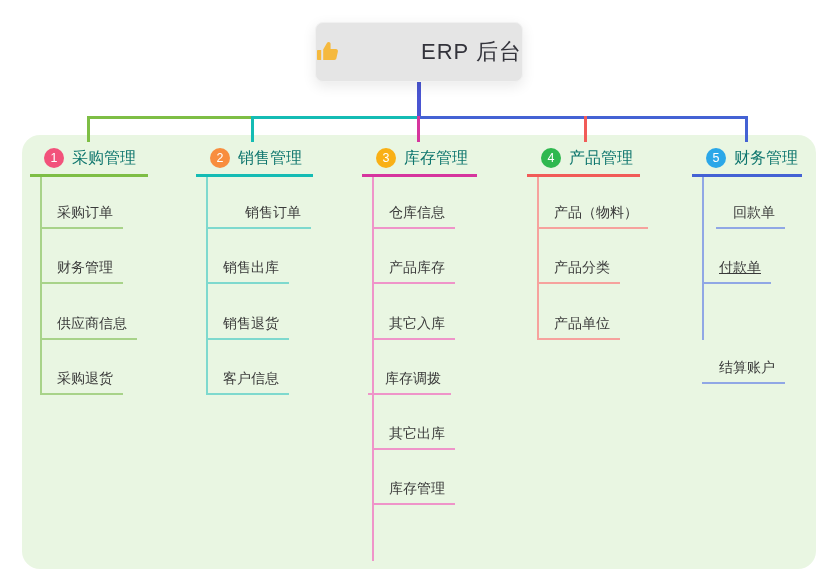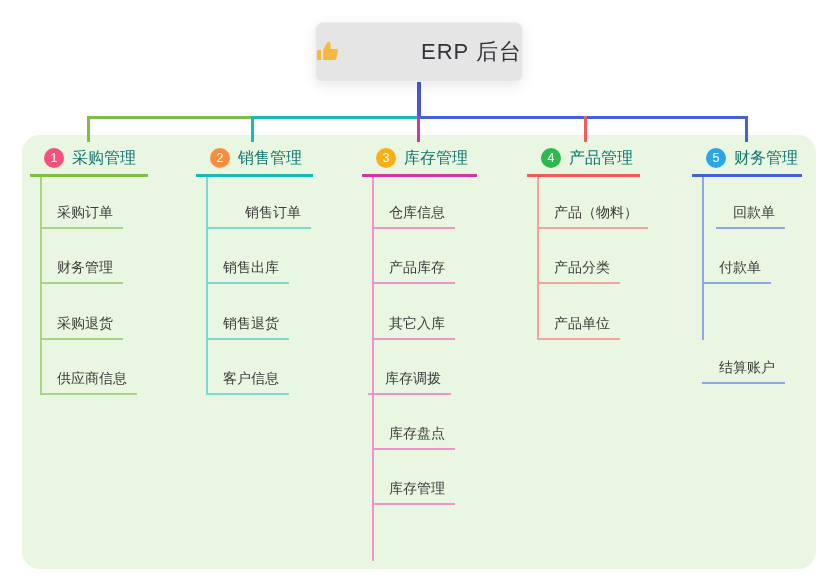--- a/index.html
+++ b/index.html
@@ -56,22 +56,22 @@
   <div id="branches">
       <div class="branch" style="left: 30px;">
         <div class="branch-title" style="width: 118px; border-bottom-color: rgb(126, 190, 69);">
           <span class="badge" style="background: rgb(242, 82, 123);">1</span>
           <span class="branch-label">采购管理</span>
         </div>
         <div class="vline" style="height: 217.9px; background: rgb(168, 211, 137);"></div>
         <div class="children">
           <div class="child" style="border-bottom-color: rgb(168, 211, 137);">采购订单</div>
           <div class="child" style="border-bottom-color: rgb(168, 211, 137);">财务管理</div>
+          <div class="child" style="border-bottom-color: rgb(168, 211, 137);">供应商信息</div>
           <div class="child" style="border-bottom-color: rgb(168, 211, 137);">采购退货</div>
-          <div class="child" style="border-bottom-color: rgb(168, 211, 137);">供应商信息</div>
         </div>
       </div>
       <div class="branch" style="left: 196px;">
         <div class="branch-title" style="width: 117px; border-bottom-color: rgb(20, 188, 180);">
           <span class="badge" style="background: rgb(248, 141, 62);">2</span>
           <span class="branch-label">销售管理</span>
         </div>
         <div class="vline" style="height: 217.9px; background: rgb(126, 217, 206);"></div>
         <div class="children">
           <div class="child" style="border-bottom-color: rgb(126, 217, 206); padding-left: 39px;">销售订单</div>
@@ -84,21 +84,21 @@
         <div class="branch-title" style="width: 115px; border-bottom-color: rgb(214, 53, 158);">
           <span class="badge" style="background: rgb(249, 176, 22);">3</span>
           <span class="branch-label">库存管理</span>
         </div>
         <div class="vline" style="height: 383.8px; background: rgb(239, 148, 201);"></div>
         <div class="children">
           <div class="child" style="border-bottom-color: rgb(239, 148, 201);">仓库信息</div>
           <div class="child" style="border-bottom-color: rgb(239, 148, 201);">产品库存</div>
           <div class="child" style="border-bottom-color: rgb(239, 148, 201);">其它入库</div>
           <div class="child" style="border-bottom-color: rgb(239, 148, 201); margin-left: 6px;">库存调拨</div>
-          <div class="child" style="border-bottom-color: rgb(239, 148, 201);">库存盘点</div>
+          <div class="child" style="border-bottom-color: rgb(239, 148, 201);">其它出库</div>
           <div class="child" style="border-bottom-color: rgb(239, 148, 201);">库存管理</div>
         </div>
       </div>
       <div class="branch" style="left: 527px;">
         <div class="branch-title" style="width: 113px; border-bottom-color: rgb(241, 91, 88);">
           <span class="badge" style="background: rgb(47, 184, 79);">4</span>
           <span class="branch-label">产品管理</span>
         </div>
         <div class="vline" style="height: 162.6px; background: rgb(246, 162, 157);"></div>
         <div class="children">
@@ -108,18 +108,18 @@
         </div>
       </div>
       <div class="branch" style="left: 692px;">
         <div class="branch-title" style="width: 110px; border-bottom-color: rgb(68, 98, 212);">
           <span class="badge" style="background: rgb(43, 167, 232);">5</span>
           <span class="branch-label">财务管理</span>
         </div>
         <div class="vline" style="height: 162.6px; background: rgb(144, 167, 229);"></div>
         <div class="children">
           <div class="child" style="border-bottom-color: rgb(144, 167, 229); margin-left: 24px;">回款单</div>
-          <div class="child" style="border-bottom-color: rgb(144, 167, 229);">付款单</div>
+          <div class="child" style="border-bottom-color: rgb(144, 167, 229); text-decoration: underline;">付款单</div>
           <div class="child" style="border-bottom-color: rgb(144, 167, 229); margin-top: 44px;">结算账户</div>
         </div>
       </div>
     </div>
 </div>
 
 </body></html>

